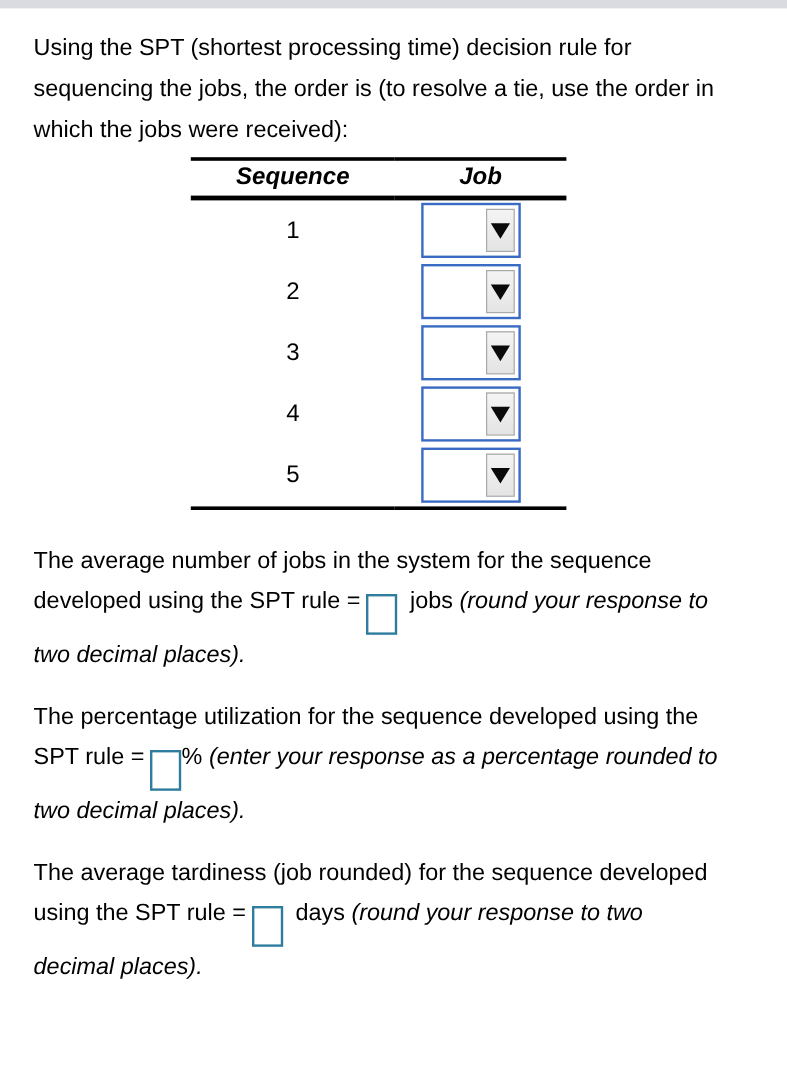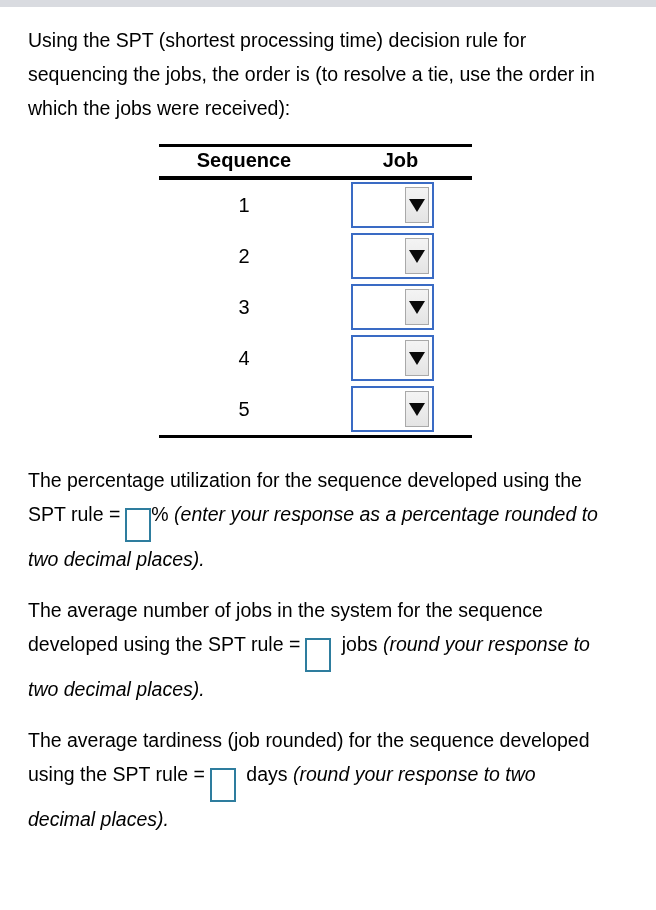--- a/index.html
+++ b/index.html
@@ -21,39 +21,40 @@
   }
   .content {
     padding: 16px 40px 0 28px;
     width: 575px;
   }
   p.text-block {
     font-size: 19.5px;
     line-height: 34px;
     margin: 0 0 17px 0;
   }
-  p.intro { margin-bottom: 19px; }
+  p.intro { margin-bottom: 6px; }
   .italic { font-style: italic; }
 
   
   .seq-table-wrap {
     width: 313px;
     margin: 0 auto 25px auto;
   }
   table.seq-table {
     width: 313px;
     border-collapse: collapse;
     border-top: 3px solid #000;
     border-bottom: 3px solid #000;
   }
   table.seq-table th {
     font-size: 20px;
     font-weight: bold;
     padding: 2px 0 4px 0;
     border-bottom: 4px solid #000;
+    font-style: italic;
   }
   th.col-seq { width: 170px; }
   th.col-job { width: 143px; }
   table.seq-table td {
     padding: 2px 0 3px 0;
     vertical-align: middle;
   }
   td.seq-num {
     text-align: center;
     font-size: 20px;
@@ -182,19 +183,19 @@
                 <span class="caret-down"></span>
               </span>
             </div>
           </td>
         </tr>
       </tbody>
     </table>
   </div>
 
 
+  <p class="text-block"><span>The average number of jobs in the system for the sequence developed using the SPT rule =</span><input type="text" class="answer-box" value="" style=""> <span>jobs</span> <span class="italic">(round your response to two decimal places).</span></p>
+
   <p class="text-block"><span>The percentage utilization for the sequence developed using the SPT rule =</span><input type="text" class="answer-box tight" value="" style=""><span>%</span> <span class="italic">(enter your response as a percentage rounded to two decimal places).</span></p>
 
-  <p class="text-block"><span>The average number of jobs in the system for the sequence developed using the SPT rule =</span><input type="text" class="answer-box" value="" style=""> <span>jobs</span> <span class="italic">(round your response to two decimal places).</span></p>
-
   <p class="text-block"><span>The average tardiness (job rounded) for the sequence developed using the SPT rule =</span><input type="text" class="answer-box" value="" style=""> <span>days</span> <span class="italic">(round your response to two decimal places).</span></p>
 
 </div>
 
 </body></html>

